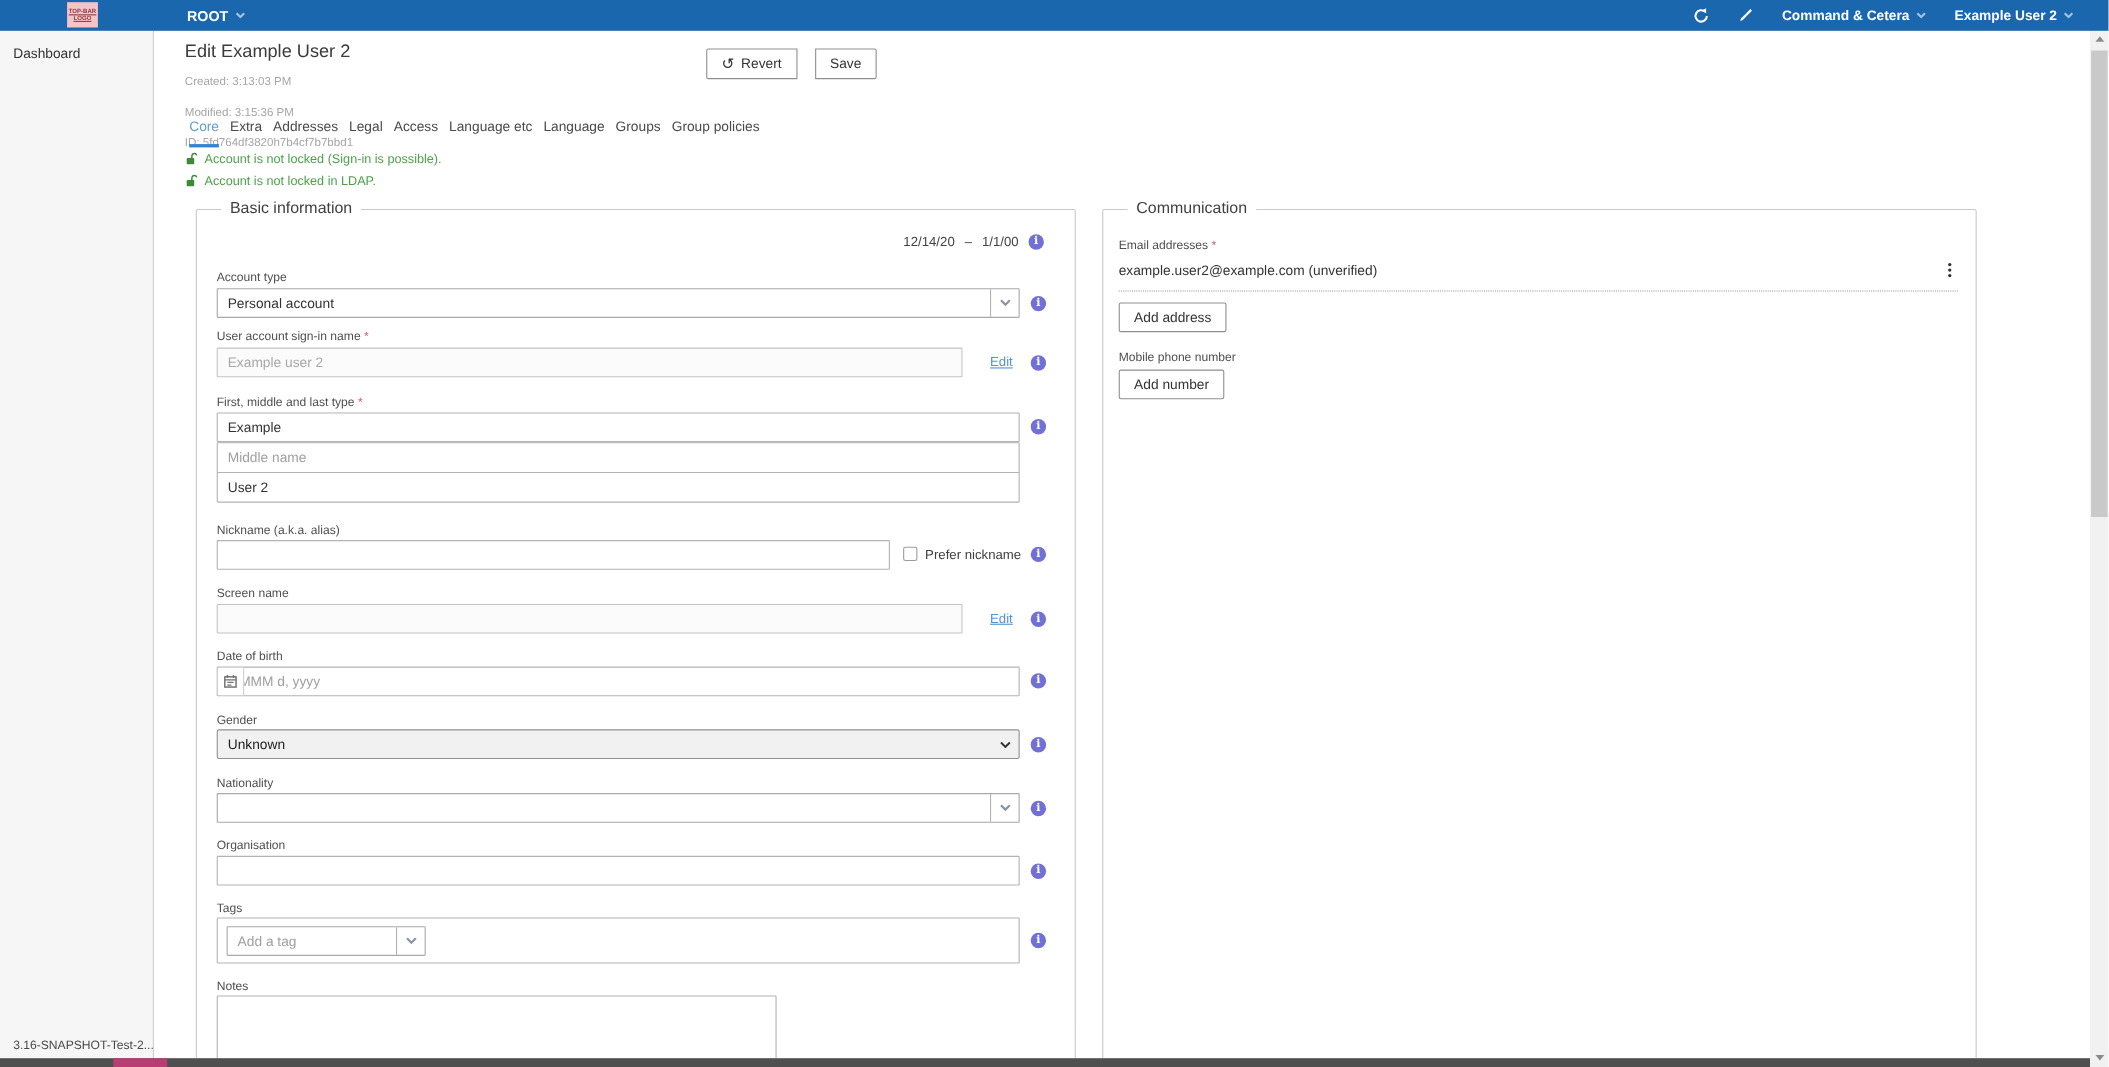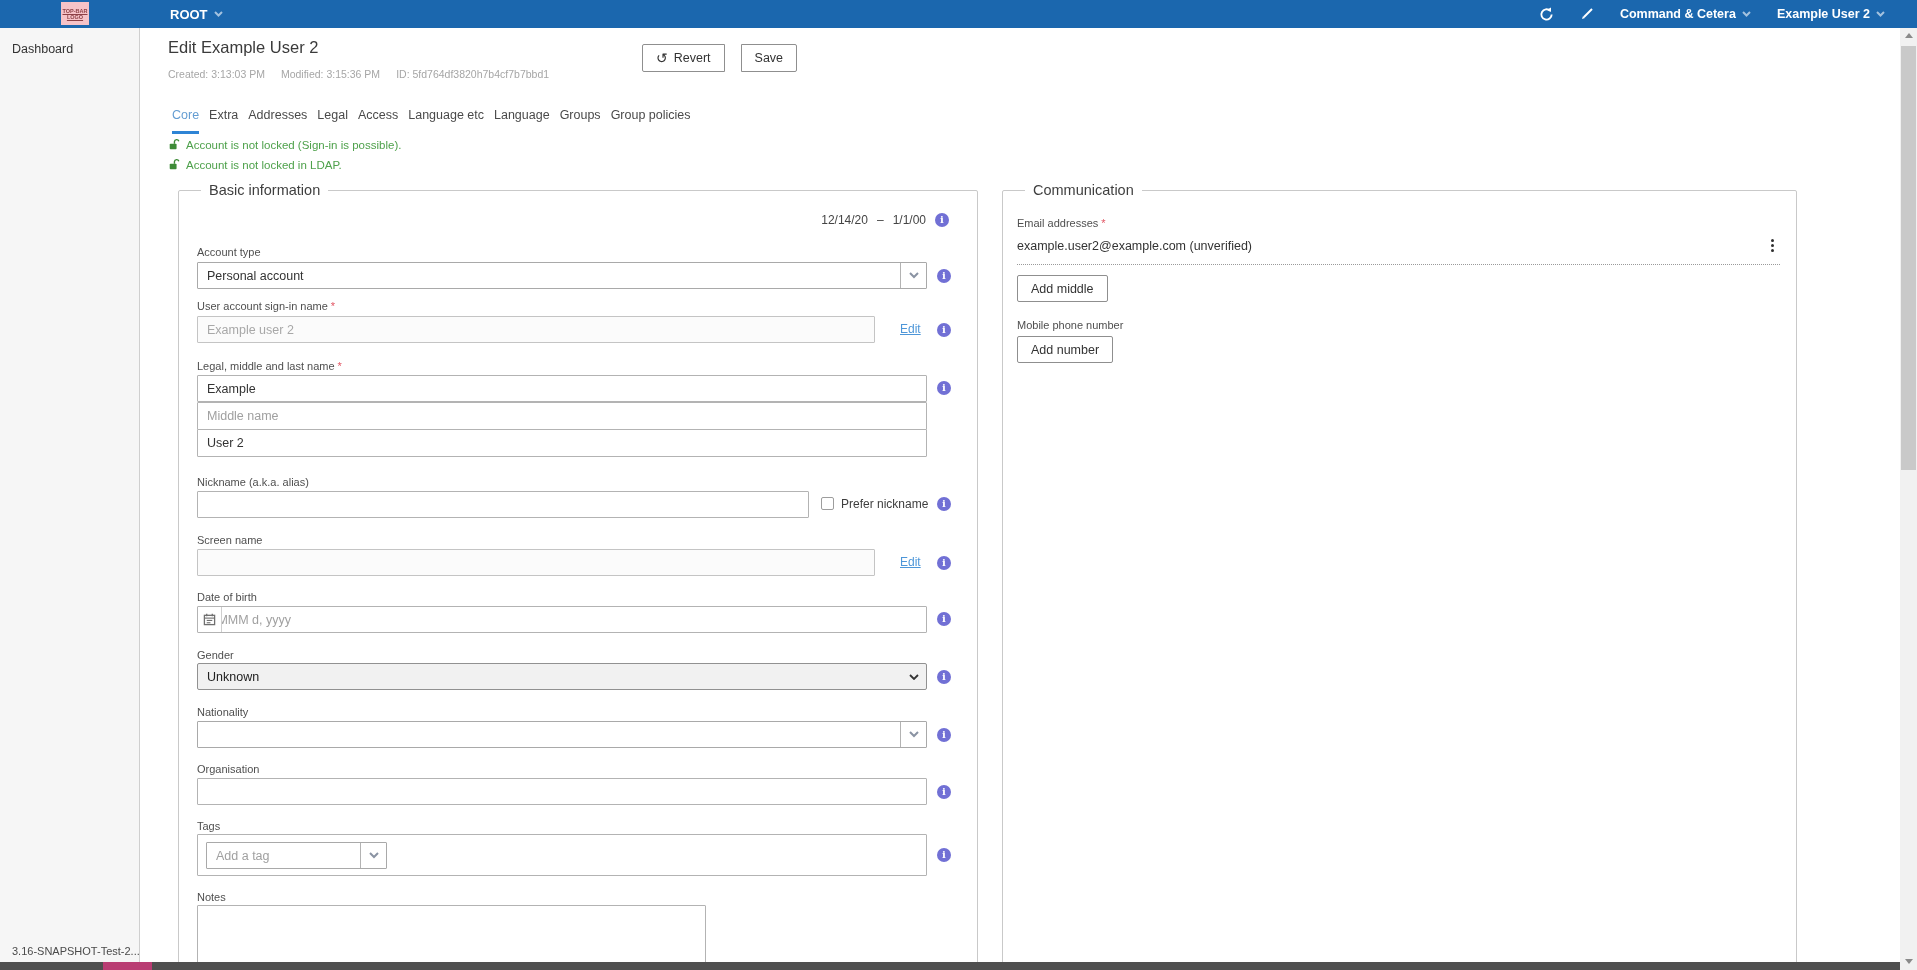--- a/index.html
+++ b/index.html
@@ -43,21 +43,21 @@
               background:#c9c9c9; }
   .hbar { position:absolute; left:0; bottom:0; height:8px; width:1900px;
           background:#4f4f4f; z-index:25; }
   .hbar-accent { position:absolute; left:103px; top:0; height:8px; width:49px; }
 
   
   .main { position:absolute; left:149px; top:28px; right:17px; bottom:8px;
           background:#fff; overflow:hidden;padding-left:23px; }
   .page-title { position:absolute; left:19px; top:10px; font-size:16.5px; color:#3b3b3b; }
   .page-meta { position:absolute; left:19px; top:40px; font-size:10.5px; color:#a6a6a6;
-               display:flex; gap:16px; }
+               display:flex; gap:16px;flex-direction:column; }
   .btn-group { position:absolute; left:493px; top:16px; display:flex; }
   .btn { height:28px; background:#fff; border:1px solid #8f8f8f; font-size:12.5px;
          color:#333; padding:0 13px; display:flex; align-items:center; gap:6px;
          cursor:pointer; font-family:inherit; }
   .btn + .btn { margin-left:-1px; }
   .btn:first-child { border-radius:2px 0 0 2px; }
   .btn:last-child { border-radius:0 2px 2px 0;margin-left:16px; }
   .revert-glyph { font-size:14px; line-height:12px; }
 
   .tabs { position:absolute; left:23px; top:78px; display:flex; gap:10px; }
@@ -271,21 +271,21 @@
     <span class="info-icon" style="top:78px;"></span>
 
     <div class="field-label" style="top:109px;">
       <span>User account sign-in name</span><span class="req">*</span>
     </div>
     <input class="tb-input disabled" style="top: 125px; width: 678px;" readonly="" value="Example user 2">
     <a class="edit-link" style="top:131px;">Edit</a>
     <span class="info-icon" style="top:132px;"></span>
 
     <div class="field-label" style="top:169px;">
-      <span>Legal, middle and last name</span><span class="req">*</span>
+      <span>First, middle and last type</span><span class="req">*</span>
     </div>
     <input class="tb-input" style="top: 211px; width: 730px; height: 28px;" placeholder="Middle name">
     <input class="tb-input" style="top: 184px; width: 730px;" value="Example">
     <input class="tb-input" style="top: 238px; width: 730px; height: 28px;" value="User 2">
     <span class="info-icon" style="top:190px;"></span>
 
     <div class="field-label" style="top:285px;">
       <span>Nickname (a.k.a. alias)</span>
     </div>
     <input class="tb-input" style="top: 300px; width: 612px;">
@@ -380,21 +380,21 @@
 
     <div class="email-row">
       <span class="email-text">example.user2@example.com (unverified)</span>
       <span class="kebab">
           <i></i>
           <i></i>
           <i></i>
         </span>
     </div>
 
-    <button class="comm-btn" style="top:84px;">Add middle</button>
+    <button class="comm-btn" style="top:84px;">Add address</button>
 
     <div class="comm-label" style="top:128px;">
       <span>Mobile phone number</span>
     </div>
     <button class="comm-btn" style="top:145px;">Add number</button>
   </div>
 
 </div>
 
 </body></html>

